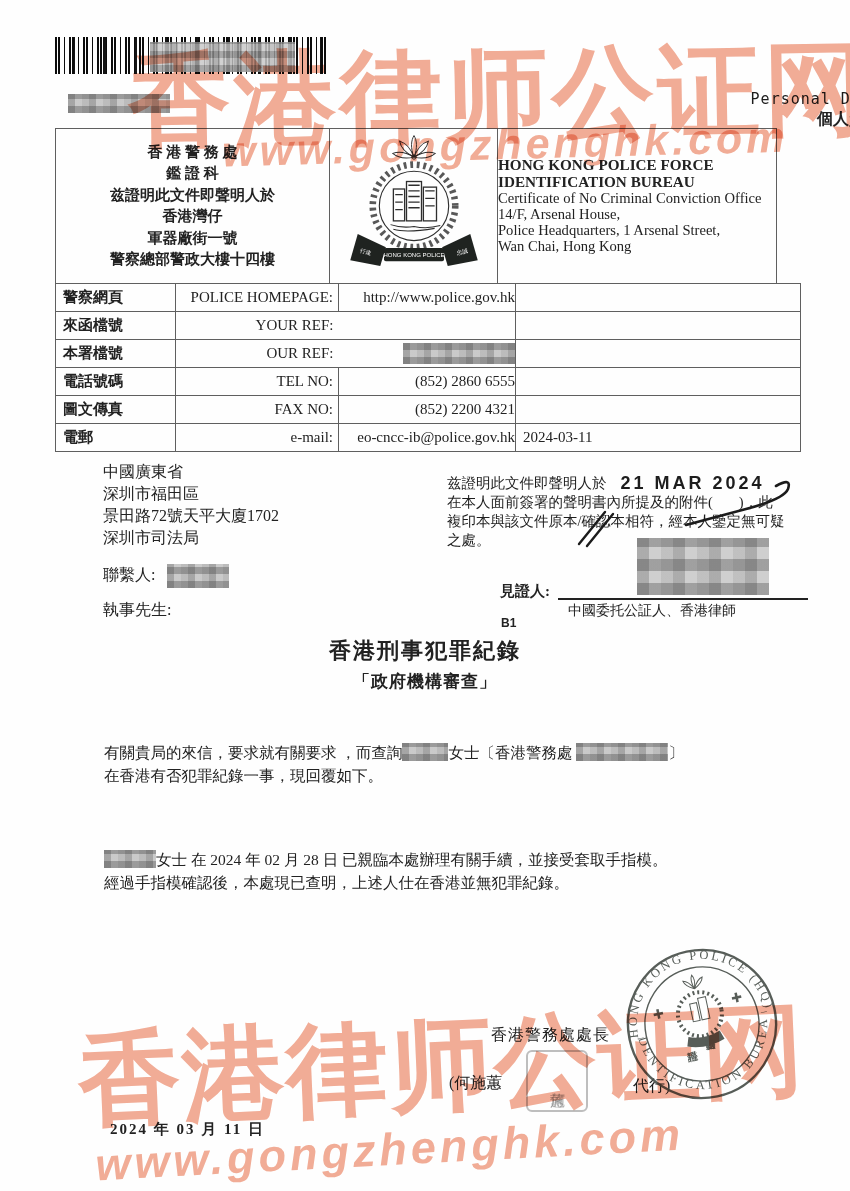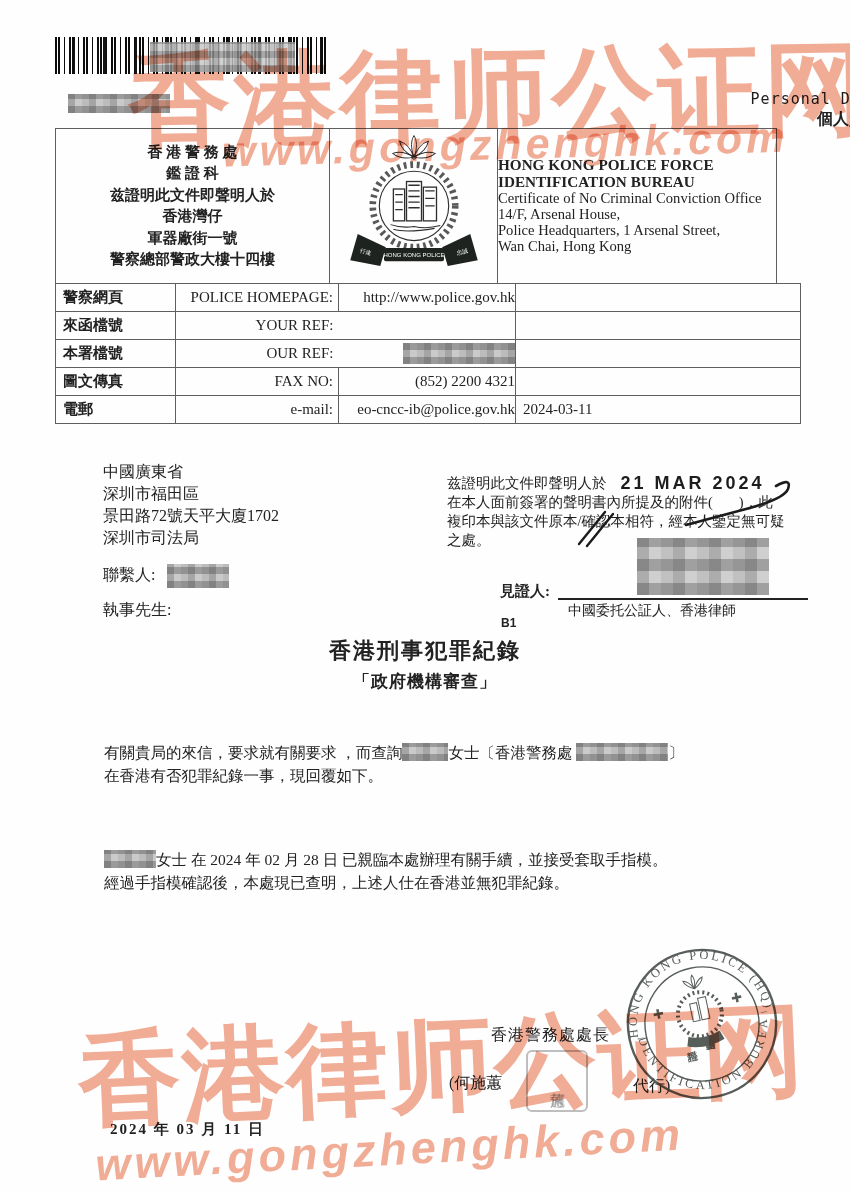--- a/index.html
+++ b/index.html
@@ -183,20 +183,26 @@
       <td class="c3 nbl"></td>
       <td class="c4"></td>
     </tr>
     <tr>
       <td class="c1">本署檔號</td>
       <td class="c2 nbr">OUR REF:</td>
       <td class="c3 nbl"><span class="ourref-redact px"></span></td>
       <td class="c4"></td>
     </tr>
     <tr>
+      <td class="c1">電話號碼</td>
+      <td class="c2">TEL NO:</td>
+      <td class="c3">(852) 2860 6555</td>
+      <td class="c4"></td>
+    </tr>
+    <tr>
       <td class="c1">圖文傳真</td>
       <td class="c2">FAX NO:</td>
       <td class="c3">(852) 2200 4321</td>
       <td class="c4"></td>
     </tr>
     <tr>
       <td class="c1">電郵</td>
       <td class="c2">e-mail:</td>
       <td class="c3">eo-cncc-ib@police.gov.hk</td>
       <td class="c4">2024-03-11</td>

